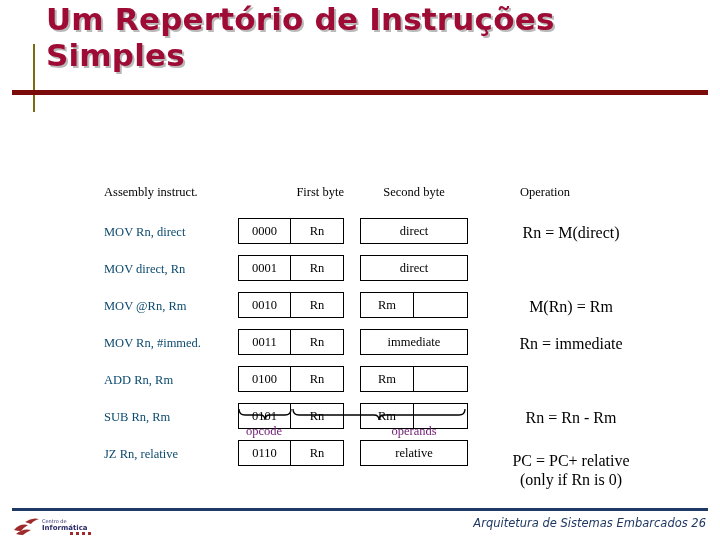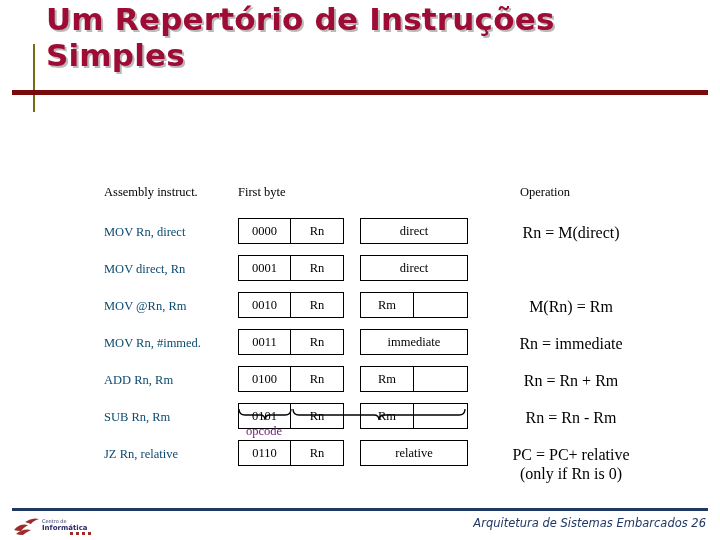--- a/index.html
+++ b/index.html
@@ -57,21 +57,21 @@
     width: 720px; height: 540px; margin-top: 48px;
   }
   .col-head {
     position: absolute;
     font-family: "Liberation Serif", serif;
     font-size: 12.5px;
     color: #000;
     white-space: nowrap;
   }
   .h-asm   { left: 104px; top: 137px; }
-  .h-first { left: 238px; top: 137px; width: 106px; text-align: left; }
+  .h-first { left: 238px; top: 137px; width: 106px; text-align: right; }
   .h-sec   { left: 360px; top: 137px; width: 108px; text-align: center; }
   .h-op    { left: 480px; top: 137px; width: 130px; text-align: center; }
 
   .row { position: absolute; left: 0; width: 720px; height: 30px; }
   .asm-label {
     position: absolute;
     left: 104px;
     top: 7px;
     font-size: 12.5px;
     white-space: nowrap;
@@ -122,21 +122,21 @@
     position: absolute;
     left: 478px;
     top: 6px;
     width: 186px;
     font-size: 16px;
     text-align: center;
     color: #000;
     white-space: pre-line;
     line-height: 1.18;
   }
-  .oper.two-line { top: 6px; }
+  .oper.two-line { top: 12px; }
 
   
   #brace-layer { position: absolute; left: 0; top: 0; width: 720px; height: 540px; }
   .brace-label {
     position: absolute;
     font-size: 12.5px;
     text-align: center;
     color: #701a75;
   }
   #lbl-opcode   { left: 233px; top: 424px; width: 62px; }
@@ -176,20 +176,21 @@
 <div id="title-area">
   <div id="title-vrule"></div>
   <div id="slide-title">Um Repertório de Instruções
 Simples</div>
   <div id="title-hrule"></div>
 </div>
 
 <div id="instr-table">
   <div class="col-head h-asm">Assembly instruct.</div>
   <div class="col-head h-first">First byte</div>
+  <div class="col-head h-sec">Second byte</div>
   <div class="col-head h-op">Operation</div>
   <div id="rows-container">
       <div class="row" style="top: 170px;">
         <div class="asm-label">MOV Rn, direct</div>
         <div class="byte1">
           <div class="cell-op">0000</div>
           <div class="cell-rn">Rn</div>
         </div>
         <div class="byte2 full">
           <div class="cell-wide">direct</div>
@@ -232,21 +233,20 @@
       <div class="row" style="top: 318px;">
         <div class="asm-label">ADD Rn, Rm</div>
         <div class="byte1">
           <div class="cell-op">0100</div>
           <div class="cell-rn">Rn</div>
         </div>
         <div class="byte2 split">
           <div class="cell-half left">Rm</div>
           <div class="cell-half right"></div>
         </div>
-        <div class="oper">Rn = Rn + Rm</div>
       </div>
       <div class="row" style="top: 355px;">
         <div class="asm-label">SUB Rn, Rm</div>
         <div class="byte1">
           <div class="cell-op">0101</div>
           <div class="cell-rn">Rn</div>
         </div>
         <div class="byte2 split">
           <div class="cell-half left">Rm</div>
           <div class="cell-half right"></div>
@@ -269,20 +269,21 @@
 </div>
 
 <div id="brace-layer">
   <svg width="720" height="540" style="position:absolute;left:0;top:0;">
 
     <path d="M239,409 q0,6 6,6 l15,0 q5,0 5,5 q0,-5 5,-5 l15,0 q6,0 6,-6" fill="none" stroke="#000" stroke-width="1.3"></path>
 
     <path d="M293,409 q0,6 6,6 l75,0 q5,0 5,5 q0,-5 5,-5 l75,0 q6,0 6,-6" fill="none" stroke="#000" stroke-width="1.3"></path>
   </svg>
   <div class="brace-label" id="lbl-opcode">opcode</div>
+  <div class="brace-label" id="lbl-operands">operands</div>
 </div>
 
 <div id="footer-rule"></div>
 <div id="footer-text">Arquitetura de Sistemas Embarcados 26</div>
 <svg id="footer-logo" viewBox="0 0 92 24">
   <path d="M2,16 q6,-7 14,-5 q-5,3 -7,6 q-4,0 -7,-1 z" fill="#9E2A2B"></path>
   <path d="M4,20 q7,-6 15,-4 q-6,3 -8,5 q-4,0 -7,-1 z" fill="#9E2A2B"></path>
   <path d="M13,8 q7,-5 14,-3 q-6,2 -8,5 q-3,-1 -6,-2 z" fill="#9E2A2B"></path>
   <text x="30" y="9" font-family="DejaVu Sans, sans-serif" font-size="5" fill="#2b2b6b">Centro de</text>
   <text x="30" y="16" font-family="DejaVu Sans, sans-serif" font-size="7" font-weight="bold" fill="#2b2b6b">Informática</text>

